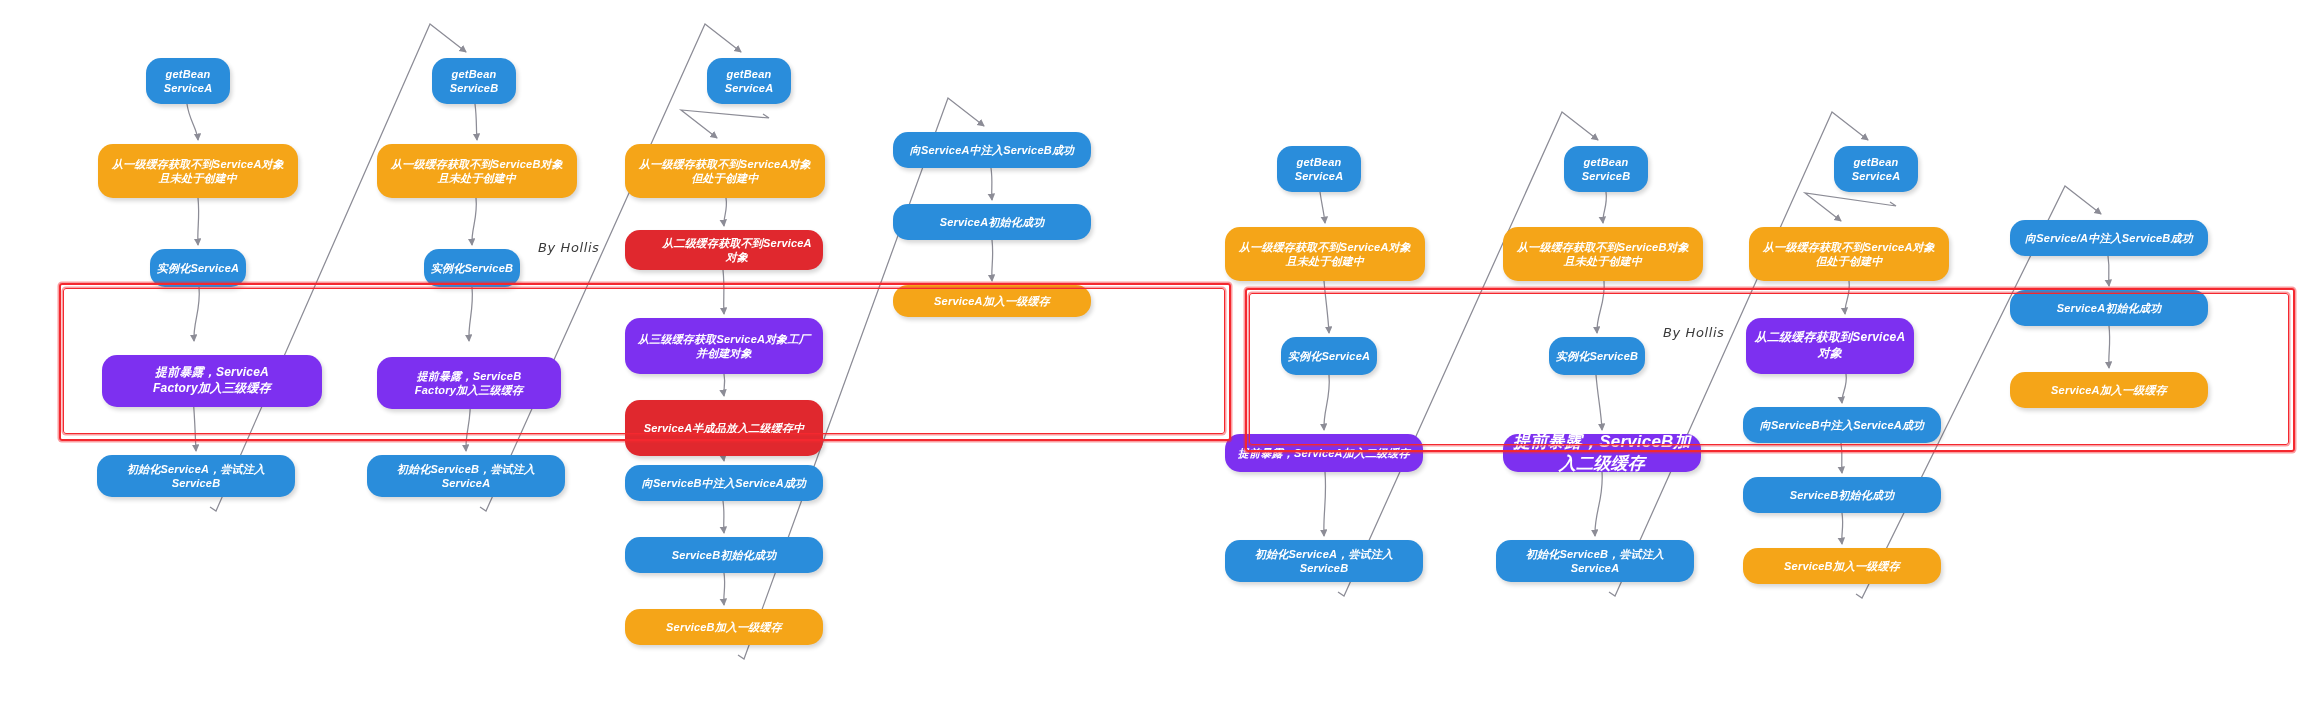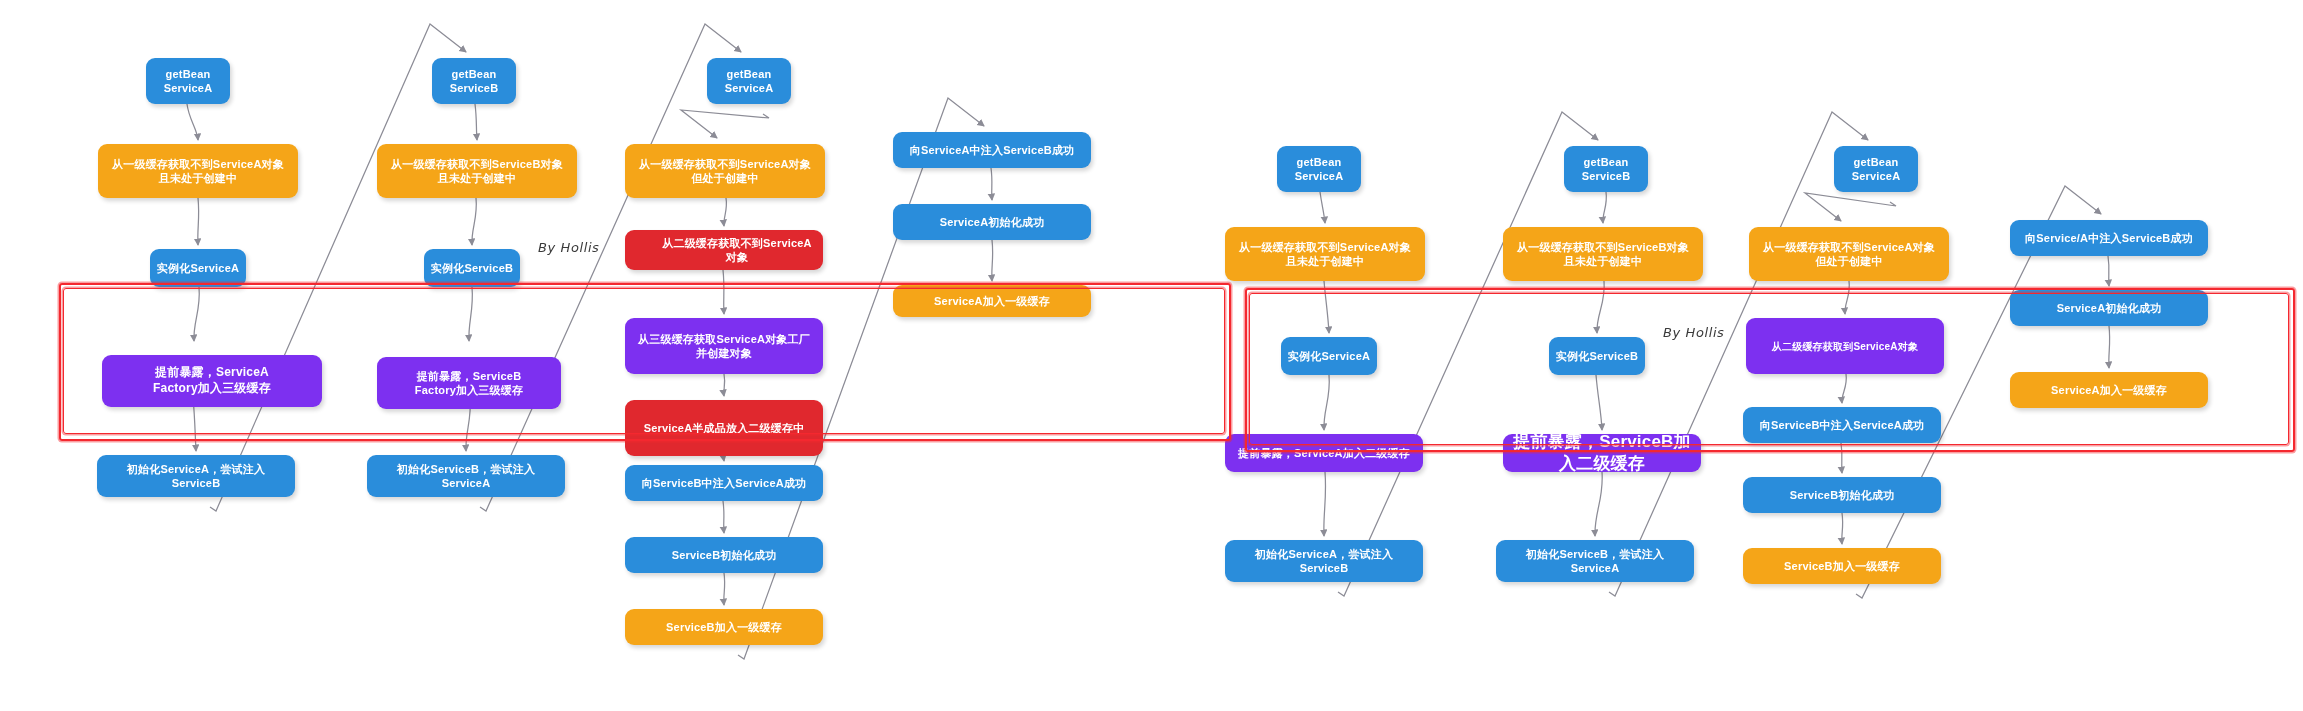--- a/index.html
+++ b/index.html
@@ -2,26 +2,27 @@
 <html><head>
 <meta charset="utf-8">
 <style>
   html,body{margin:0;padding:0;background:#ffffff;}
   body{font-family:"Liberation Sans","DejaVu Sans",sans-serif;}
   #canvas{position:relative;width:2303px;height:711px;background:#fff;overflow:hidden;}
   svg#wires{position:absolute;left:0;top:0;width:2303px;height:711px;pointer-events:none;}
   .node{
     position:absolute;
     box-sizing:border-box;
-    border-radius:9px;
+    border-radius:15px;
     color:#fff;
     display:flex;
     align-items:center;
     justify-content:center;
     text-align:center;
+    font-style:italic;
     font-weight:bold;
     line-height:1.3;
     letter-spacing:.2px;
     padding:3px 6px;
     box-shadow:2px 3px 4px rgba(0,0,0,.16);
     white-space:pre-line;
     z-index:3;
   }
   .blue{background:#2a8ddb;}
   .orange{background:#f5a518;}
@@ -140,21 +141,21 @@
 ServiceB</div>
       <div class="node orange" style="left: 1503px; top: 227px; width: 200px; height: 54px; font-size: 11px;">从一级缓存获取不到ServiceB对象
 且未处于创建中</div>
       <div class="node blue" style="left: 1549px; top: 337px; width: 96px; height: 38px; font-size: 11px;">实例化ServiceB</div>
       <div class="node purple" style="left: 1503px; top: 434px; width: 198px; height: 38px; font-size: 17px;">提前暴露，ServiceB加入二级缓存</div>
       <div class="node blue" style="left: 1496px; top: 540px; width: 198px; height: 42px; font-size: 11px;">初始化ServiceB，尝试注入ServiceA</div>
       <div class="node blue" style="left: 1834px; top: 146px; width: 84px; height: 46px; font-size: 11px;">getBean
 ServiceA</div>
       <div class="node orange" style="left: 1749px; top: 227px; width: 200px; height: 54px; font-size: 11px;">从一级缓存获取不到ServiceA对象
 但处于创建中</div>
-      <div class="node purple" style="left: 1746px; top: 318px; width: 198px; height: 56px; font-size: 10px;">从二级缓存获取到ServiceA对象</div>
+      <div class="node purple" style="left: 1746px; top: 318px; width: 168px; height: 56px; font-size: 12px;">从二级缓存获取到ServiceA对象</div>
       <div class="node blue" style="left: 1743px; top: 407px; width: 198px; height: 36px; font-size: 11px;">向ServiceB中注入ServiceA成功</div>
       <div class="node blue" style="left: 1743px; top: 477px; width: 198px; height: 36px; font-size: 11px;">ServiceB初始化成功</div>
       <div class="node orange" style="left: 1743px; top: 548px; width: 198px; height: 36px; font-size: 11px;">ServiceB加入一级缓存</div>
       <div class="node blue" style="left: 2010px; top: 220px; width: 198px; height: 36px; font-size: 11px;">向Service/A中注入ServiceB成功</div>
       <div class="node blue" style="left: 2010px; top: 290px; width: 198px; height: 36px; font-size: 11px;">ServiceA初始化成功</div>
       <div class="node orange" style="left: 2010px; top: 372px; width: 198px; height: 36px; font-size: 11px;">ServiceA加入一级缓存</div>
     </div>
   <div id="hl-layer">
       <div class="hl" style="left: 59px; top: 283px; width: 1168px; height: 154px;"></div>
       <div class="hl inner" style="left: 63px; top: 288px; width: 1160px; height: 144px;"></div>

